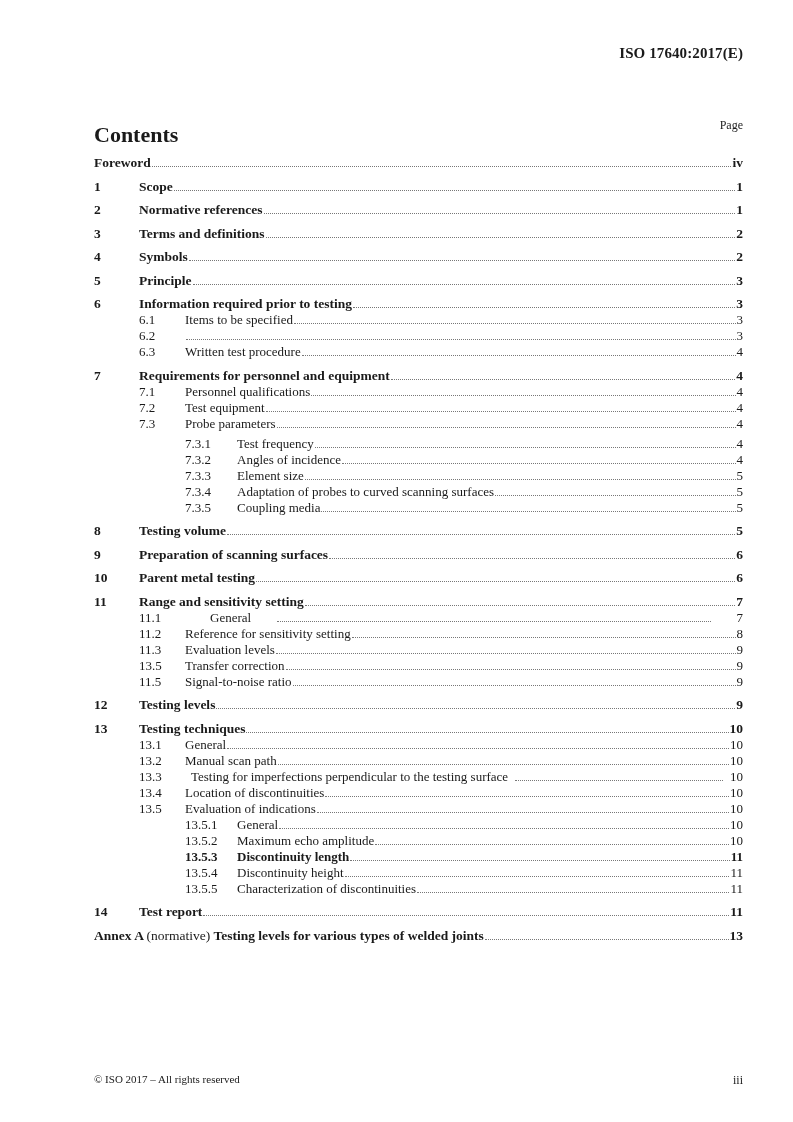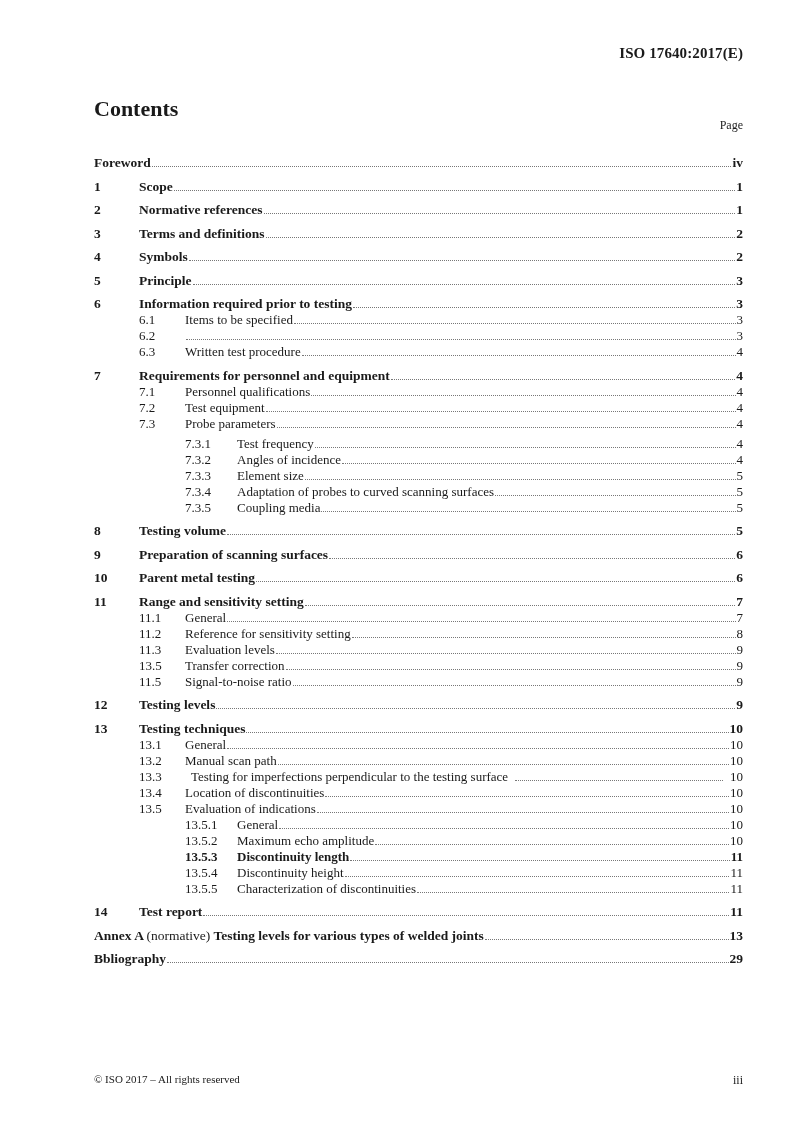--- a/index.html
+++ b/index.html
@@ -1,19 +1,19 @@
 <!DOCTYPE html>
 <html><head>
 <meta charset="utf-8">
 <style>
   html, body { margin: 0; padding: 0; background: #ffffff; }
   body { width: 793px; height: 1122px; position: relative; overflow: hidden;
          font-family: "Liberation Serif", "DejaVu Serif", serif; color: #1a1a1a; }
   .doc-id { position: absolute; right: 50px; top: 45px; font-weight: bold; font-size: 15px; letter-spacing: 0.1px; }
-  .contents-title { position: absolute; left: 94px; top: 96px; font-weight: bold; font-size: 22px; }
+  .contents-title { position: absolute; left: 94px; top: 122px; font-weight: bold; font-size: 22px; }
   .page-label { position: absolute; right: 50px; top: 118px; font-size: 12px; }
   .toc { position: absolute; left: 94px; top: 155px; width: 649px; }
   .row { position: relative; display: flex; align-items: baseline; white-space: nowrap; }
   .row.l1 { font-weight: bold; font-size: 13.5px; height: 16px; margin-top: 7.5px; }
   .row.l1.first { margin-top: 0; }
   .row.l2, .row.l3 { font-size: 13px; height: 16px; }
   .row.annex .normal { font-weight: normal; }
   .num { flex: none; }
   .l1 .num { width: 45px; }
   .l2 .num { width: 46px; margin-left: 45px; }
@@ -161,21 +161,21 @@
       <span class="title">Parent metal testing</span>
       <span class="leader"></span>
       <span class="pg">6</span>
     </div>
     <div class="row l1">
       <span class="num">11</span>
       <span class="title">Range and sensitivity setting</span>
       <span class="leader"></span>
       <span class="pg">7</span>
     </div>
-    <div class="row l2" style="margin-top: 0px;">
+    <div class="row l2" style="margin-top: 0px; gap: 25px;">
       <span class="num">11.1</span>
       <span class="title">General</span>
       <span class="leader"></span>
       <span class="pg">7</span>
     </div>
     <div class="row l2" style="margin-top: 0px; justify-content: space-between;">
       <span class="num">11.2</span>
       <span class="title">Reference for sensitivity setting</span>
       <span class="leader"></span>
       <span class="pg">8</span>
@@ -274,21 +274,16 @@
       <span class="num">14</span>
       <span class="title">Test report</span>
       <span class="leader"></span>
       <span class="pg">11</span>
     </div>
     <div class="row l1 annex">
       <span class="title"><span>Annex A</span> <span class="normal">(normative)</span> <span>Testing levels for various types of welded joints</span></span>
       <span class="leader"></span>
       <span class="pg">13</span>
     </div>
-    <div class="row l1">
-      <span class="title">Bbliography</span>
-      <span class="leader"></span>
-      <span class="pg">29</span>
-    </div>
   </div>
 
 <div class="footer-copy">© ISO 2017 – All rights reserved</div>
 <div class="footer-page">iii</div>
 
 </body></html>

